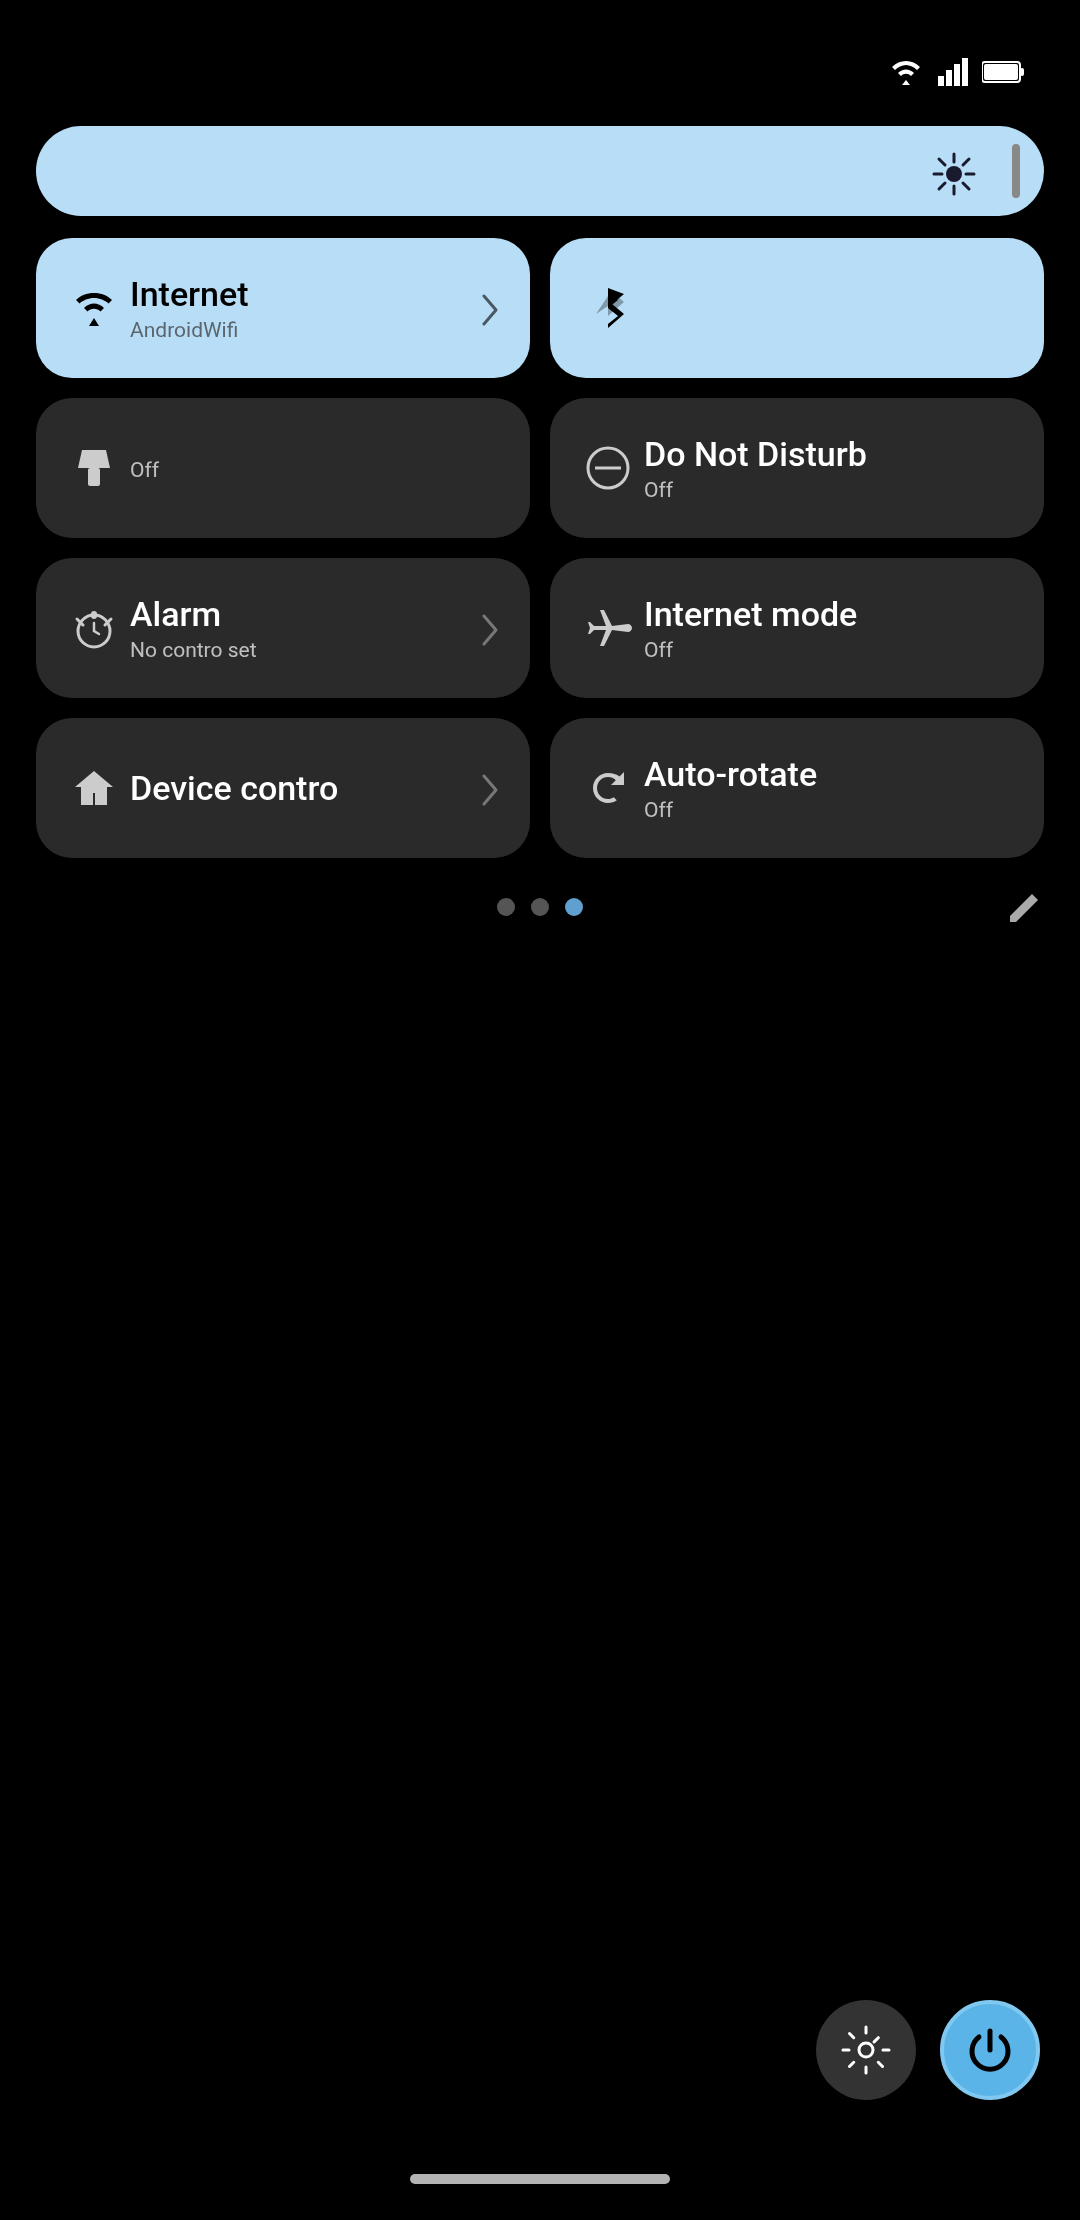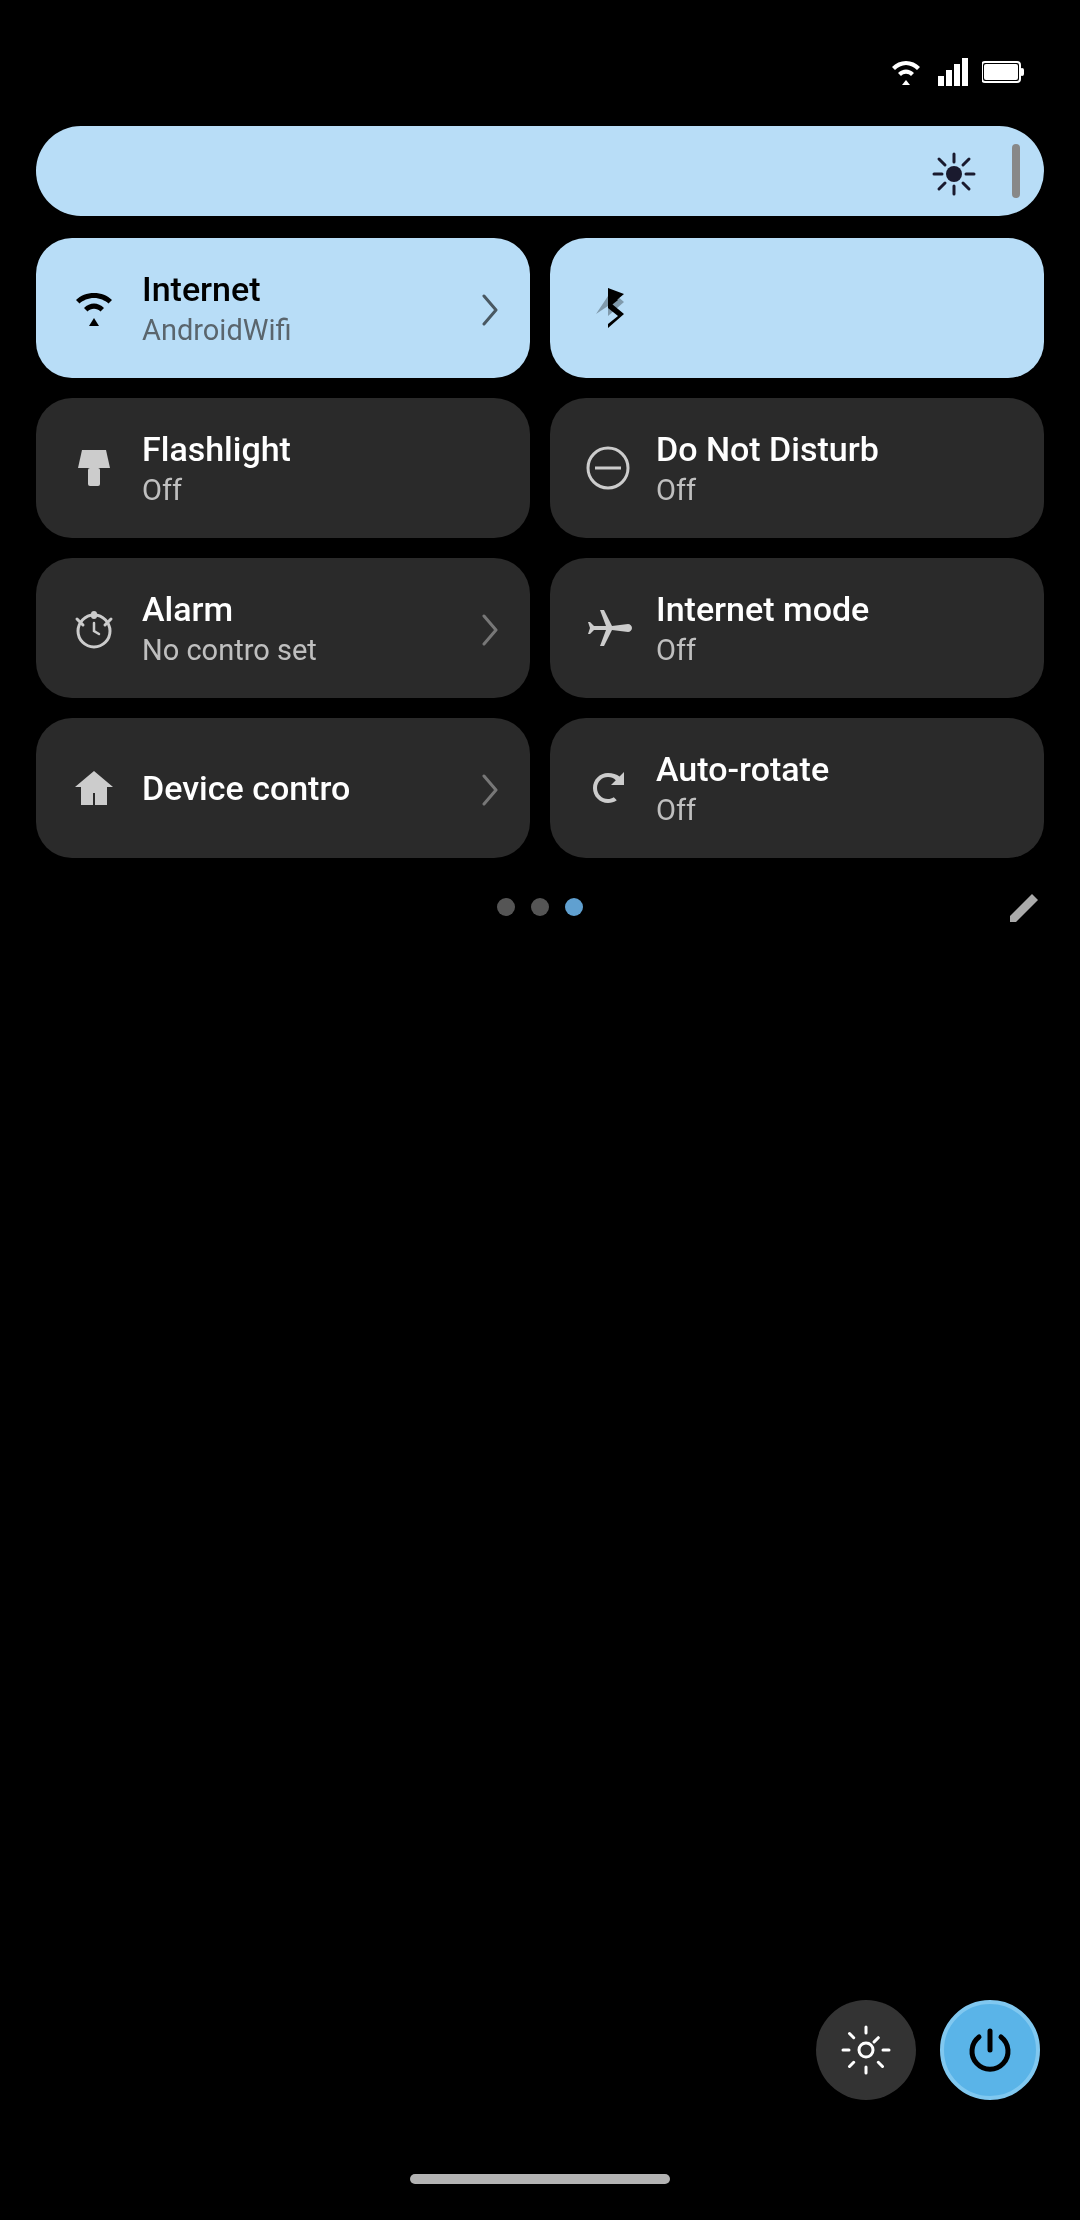--- a/index.html
+++ b/index.html
@@ -98,21 +98,21 @@
       display: grid;
       grid-template-columns: 1fr 1fr;
       gap: 20px;
     }
 
     .tile {
       border-radius: 36px;
       padding: 30px 30px;
       display: flex;
       align-items: center;
-      gap: 20px;
+      gap: 8px;
       position: relative;
       min-height: 140px;
     }
 
     .tile-active {
       background: #b8ddf7;
       color: #000;
     }
 
     .tile-inactive {
@@ -133,21 +133,21 @@
 
     .tile-text { flex: 1; }
 
     .tile-title {
       font-size: 34px;
       font-weight: 500;
       line-height: 1.2;
     }
 
     .tile-subtitle {
-      font-size: 29px;
+      font-size: 21px;
       font-weight: 400;
       opacity: 0.7;
       margin-top: 4px;
     }
 
     .tile-active .tile-title { color: #000; }
     .tile-active .tile-subtitle { color: #333; }
 
     .tile-chevron {
       font-size: 36px;
@@ -318,21 +318,20 @@
   </div>
       <div class="tile tile-inactive">
     <span class="tile-icon">
           <svg width="40" height="48" viewBox="0 0 40 48" fill="currentColor">
     <rect x="14" y="24" width="12" height="18" rx="2"></rect>
     <polygon points="8,6 32,6 36,24 4,24"></polygon>
     <line x1="20" y1="24" x2="20" y2="42" stroke="currentColor" stroke-width="2"></line>
   </svg>
         </span>
     <div class="tile-text">
-      <div class="tile-title">Flashlight</div>
       <div class="tile-subtitle">Off</div>
     </div>
 
   </div>
       <div class="tile tile-inactive">
     <span class="tile-icon">
           <svg width="46" height="46" viewBox="0 0 46 46" fill="none">
     <circle cx="23" cy="23" r="20" stroke="currentColor" stroke-width="3"></circle>
     <line x1="10" y1="23" x2="36" y2="23" stroke="currentColor" stroke-width="3"></line>
   </svg>

